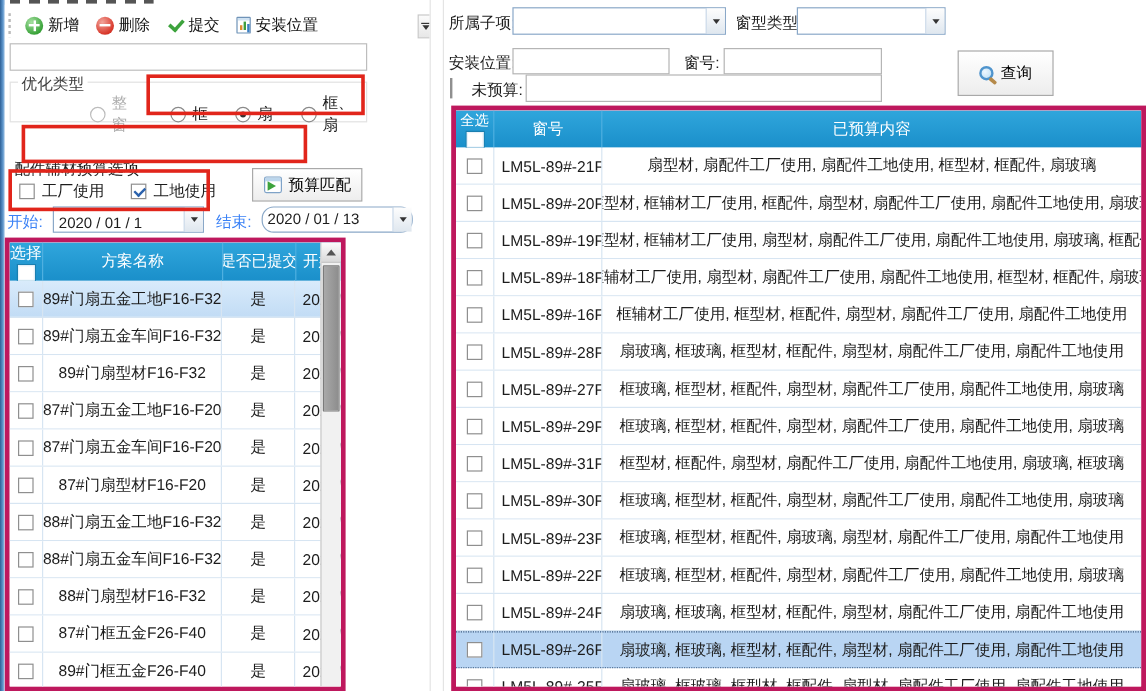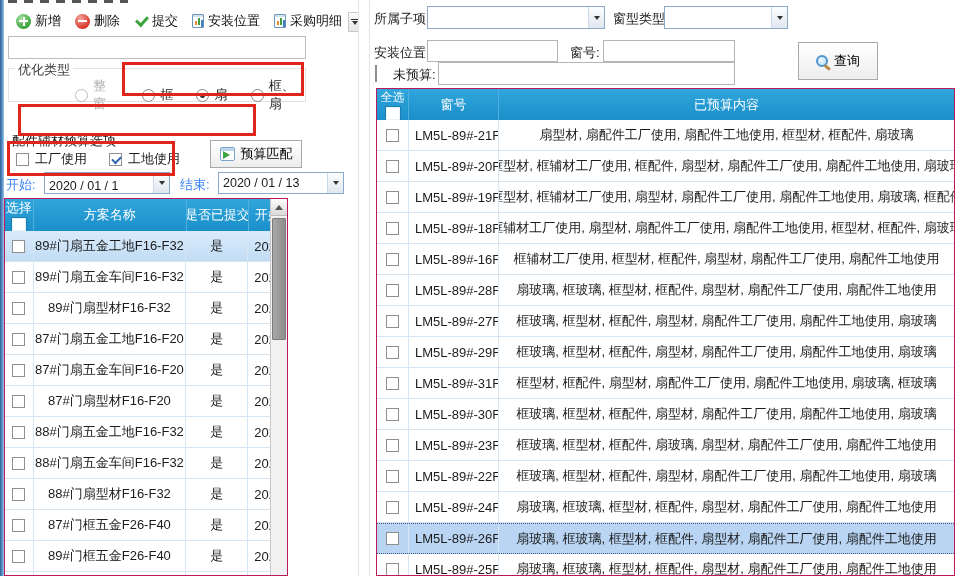--- a/index.html
+++ b/index.html
@@ -75,21 +75,21 @@
 
   .date-label { color:#3b82f6; }
   .combo { border:1px solid #8aa8c8; background:#fff; display:flex; align-items:center; }
   .combo .val { flex:1; padding:0 4px; font-size:12.5px; white-space:nowrap; overflow:hidden; }
   .combo .drop { width:16px; align-self:stretch; border-left:1px solid #c9d8e8;
     background:linear-gradient(#fdfdfd,#dfe7ef); display:flex; align-items:center; justify-content:center; }
   .combo .drop::after { content:""; width:0; height:0; border-left:3.5px solid transparent;
     border-right:3.5px solid transparent; border-top:4px solid #333; }
 
   
-  .grid { border:1px solid #be185d; background:#fff; overflow:hidden; }
+  .grid { border:4px solid #be185d; background:#fff; overflow:hidden; }
   .g-head { display:flex; color:#fff; background:linear-gradient(180deg,#30a6dc,#1a8fca); }
   .g-head .hc { display:flex; align-items:center; justify-content:center; border-right:1px solid #4fb0e0;
     font-size:13px; overflow:hidden; white-space:nowrap; }
   .hc.sel-col { flex-direction:column; justify-content:center; gap:1px; }
   .hc .hcb { width:14px; height:14px; background:#fff; border:1px solid #e8f2fa; box-shadow:0 0 0 1px #1a7fb0; }
   .g-row { display:flex; border-bottom:1px solid #d7e5f2; background:#fff; }
   .g-row .c { display:flex; align-items:center; justify-content:center; border-right:1px solid #d7e5f2;
     white-space:nowrap; overflow:hidden; font-size:13px; color:#1c1c1c; }
   .g-row .c.left { justify-content:flex-start; padding-left:6px; }
   .g-row.sel-left  { background:linear-gradient(#d9ebfb,#c2dcf5); }
@@ -142,25 +142,20 @@
       <span>删除</span>
     </button>
     <button class="tb-btn">
       <span class="ico-check"></span>
       <span>提交</span>
     </button>
     <button class="tb-btn">
       <span class="ico-sheet"></span>
       <span>安装位置</span>
     </button>
-    <button class="tb-btn">
-      <span class="ico-sheet"></span>
-      <span>采购明细</span>
-      <span class="caret"></span>
-    </button>
   </div>
   <div class="abs tb-overflow">
       <i></i>
       <b></b>
     </div>
 
   <input class="abs filter-input" value="" style="">
 
   <div class="abs group" style="left:4px; top:64px; width:298px; height:34px;">
     <span class="group-label">优化类型</span>
@@ -196,21 +191,21 @@
     <span class="ico-match"></span>
     <span>预算匹配</span>
   </button>
 
   <span class="abs date-label" style="left:2px; top:172px;">开始:</span>
   <div class="abs combo" style="left:40px; top:168px; width:126px; height:22px;align-items:flex-end;">
     <span class="val">2020 / 01 / 1</span>
     <span class="drop"></span>
   </div>
   <span class="abs date-label" style="left:176px; top:172px;">结束:</span>
-  <div class="abs combo" style="left:214px; top:168px; width:126px; height:22px;">
+  <div class="abs combo" style="left:214px; top:168px; width:126px; height:22px;border-radius:10px;">
     <span class="val">2020 / 01 / 13</span>
     <span class="drop"></span>
   </div>
 
   <div class="abs grid" id="left-table">
     <div class="g-head">
       <div class="hc sel-col lt-c0">
         <span>选择</span>
         <span class="hcb"></span>
       </div>

